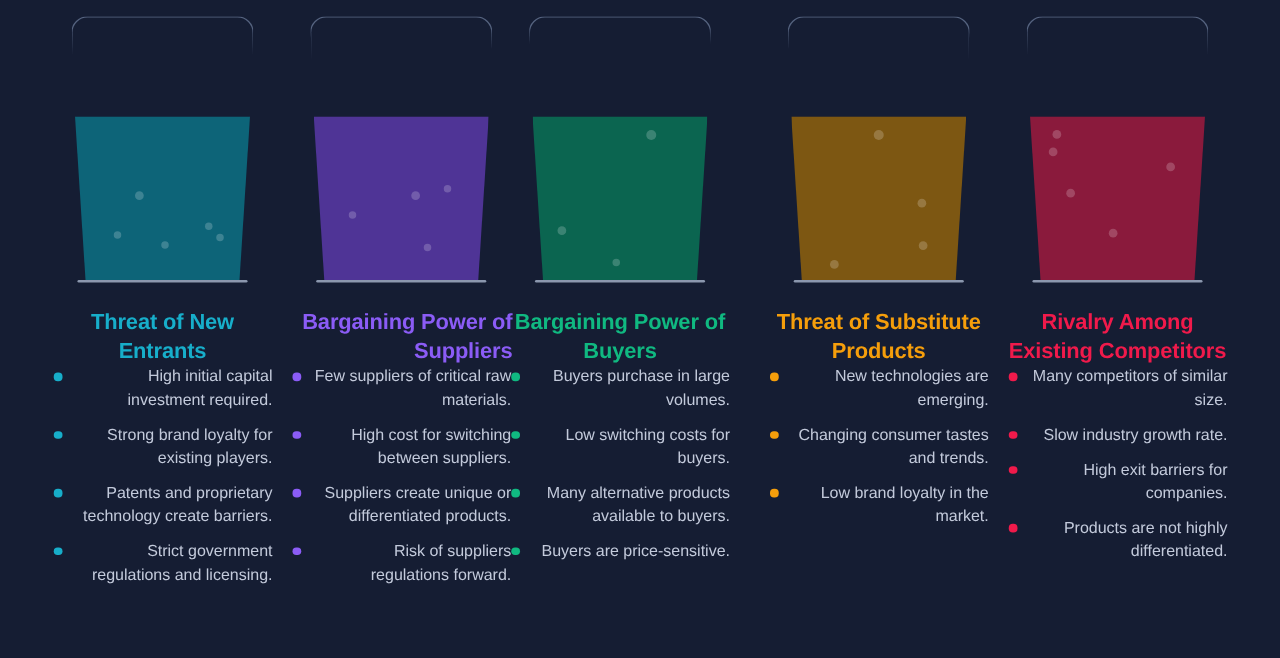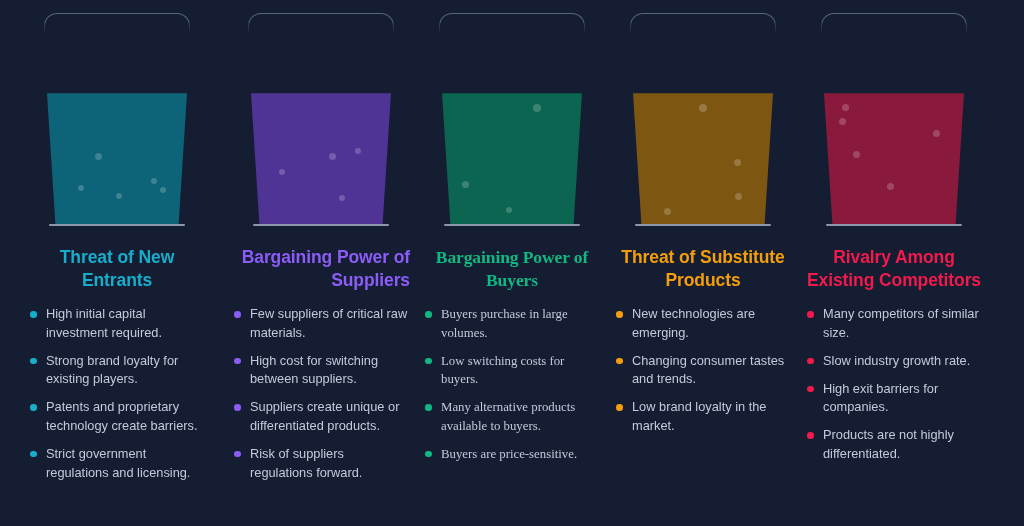--- a/index.html
+++ b/index.html
@@ -91,21 +91,21 @@
     font-size: 17.5px;
     font-weight: bold;
     line-height: 1.32;
     letter-spacing: -0.1px;
   }
 
   
   .force-points {
     list-style: none;
     width: 176px;
-    margin-top: 13px;
+    text-align: right;
   }
 
   .force-points li {
     position: relative;
     padding-left: 17px;
     margin-bottom: 9.5px;
     font-size: 12.8px;
     line-height: 1.45;
     color: #c3cadb;
   }
@@ -116,21 +116,21 @@
     top: 6px;
     width: 6.5px;
     height: 6.5px;
     border-radius: 50%;
   }
 </style>
 </head>
 <body>
 
 <div id="board">
-    <div class="force-col" style="left: 22px;">
+    <div class="force-col" style="left: 35px;">
       <div class="glass-wrap">
         <div class="glass-fill" style="height: 130.82px; background: rgb(13, 100, 120);">
           <span class="bubble" style="left: 34%; top: 46%; width: 7px; height: 7px;"></span>
           <span class="bubble" style="left: 22%; top: 70%; width: 6px; height: 6px;"></span>
           <span class="bubble" style="left: 49%; top: 76%; width: 6px; height: 6px;"></span>
           <span class="bubble" style="left: 74%; top: 65%; width: 6px; height: 6px;"></span>
           <span class="bubble" style="left: 81%; top: 72%; width: 6px; height: 6px;"></span>
         </div>
         <div class="glass-body"></div>
         <div class="glass-base"></div>
@@ -155,21 +155,21 @@
         <div class="glass-base"></div>
       </div>
       <div class="force-title" style="color: rgb(139, 92, 246); text-align: right;">Bargaining Power of Suppliers</div>
       <ul class="force-points">
         <li><span class="dot" style="background: rgb(139, 92, 246);"></span><span>Few suppliers of critical raw materials.</span></li>
         <li><span class="dot" style="background: rgb(139, 92, 246);"></span><span>High cost for switching between suppliers.</span></li>
         <li><span class="dot" style="background: rgb(139, 92, 246);"></span><span>Suppliers create unique or differentiated products.</span></li>
         <li><span class="dot" style="background: rgb(139, 92, 246);"></span><span>Risk of suppliers regulations forward.</span></li>
       </ul>
     </div>
-    <div class="force-col" style="left: 417px; font-family: Liberation Serif, serif;">
+    <div class="force-col" style="left: 401px;">
       <div class="glass-wrap">
         <div class="glass-fill" style="height: 130.82px; background: rgb(11, 101, 80);">
           <span class="bubble" style="left: 65%; top: 8%; width: 8px; height: 8px;"></span>
           <span class="bubble" style="left: 14%; top: 67%; width: 7px; height: 7px;"></span>
           <span class="bubble" style="left: 46%; top: 87%; width: 6px; height: 6px;"></span>
         </div>
         <div class="glass-body"></div>
         <div class="glass-base"></div>
       </div>
       <div class="force-title" style="color: rgb(16, 185, 129);">Bargaining Power of Buyers</div>

